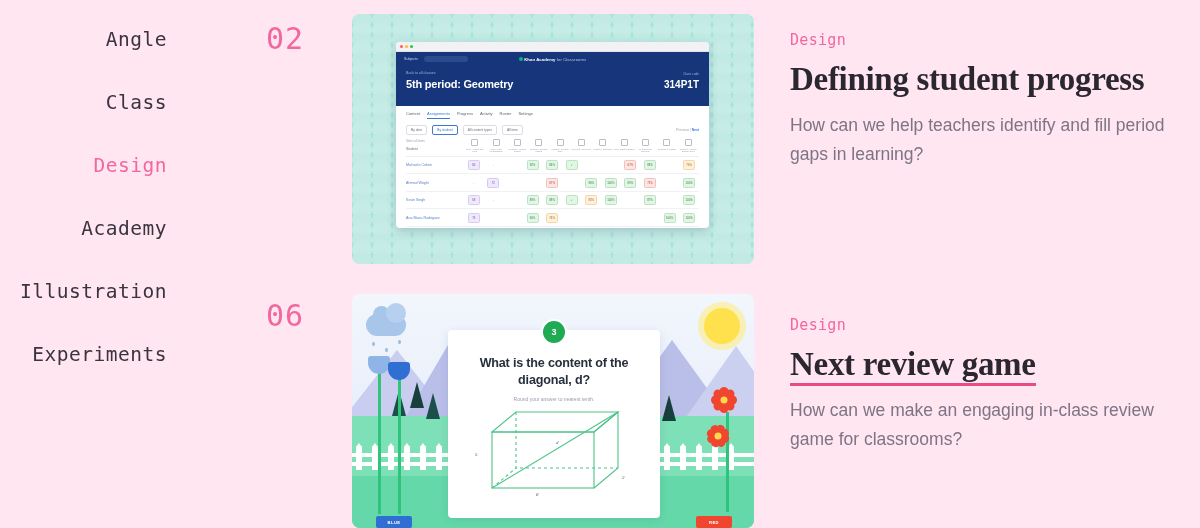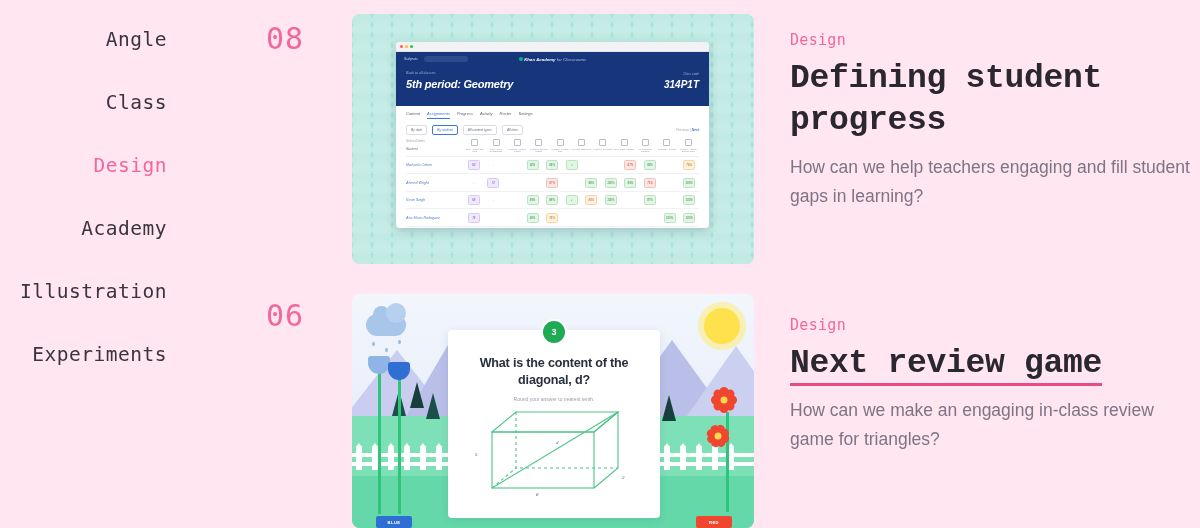--- a/index.html
+++ b/index.html
@@ -59,21 +59,21 @@
   .proj-text { position: absolute; left: 438px; width: 400px; }
   .proj-cat {
     font-family: "DejaVu Sans Mono", "Liberation Mono", monospace;
     font-size: 15px;
     color: #f2679d;
     letter-spacing: 0.3px;
     margin: 0 0 9px 0;
     cursor: pointer;
   }
   .proj-title {
-    font-family: Liberation Mono, monospace;
+    font-family: Liberation Serif, serif;
     font-size: 33px;
     font-weight: 700;
     color: #2b2730;
     line-height: 1.28;
     margin: 0 0 10px 0;
     letter-spacing: -0.3px;
     cursor: pointer;
     display: inline;
   }
   .proj-title.underlined {
@@ -105,21 +105,20 @@
   }
   .scallop-layer.l2 { background-position: 20px 10px; opacity: .85; }
   .kha-window {
     position: absolute;
     left: 44px; top: 28px;
     width: 313px; height: 186px;
     background: #fff;
     border-radius: 4px;
     overflow: hidden;
     box-shadow: 0 3px 10px rgba(20,60,90,.22);
-    font-style: italic;
   }
   .kha-chrome {
     height: 9px;
     background: #f2f2f4;
     border-bottom: 1px solid #e3e3e7;
     display: flex;
     align-items: center;
     padding-left: 4px;
     gap: 2px;
   }
@@ -329,21 +328,21 @@
 
 <nav id="sidebar-nav">
   <a class="nav-item" style="top:28px">Angle</a>
   <a class="nav-item" style="top:91px">Class</a>
   <a class="nav-item active" style="top:154px">Design</a>
   <a class="nav-item" style="top:217px">Academy</a>
   <a class="nav-item" style="top:343px">Experiments</a>
   <a class="nav-item" style="top:280px">Illustration</a>
 </nav>
 
-<div class="index-num" style="left:266px; top:21px">08</div>
+<div class="index-num" style="left:266px; top:21px">02</div>
 <div class="index-num" style="left:266px; top:298px">06</div>
 
 <div class="project-row" style="top:14px">
 
   <div class="thumb" id="thumb-kha">
     <div class="scallop-layer"></div>
     <div class="scallop-layer l2"></div>
 
     <div class="kha-window">
 
@@ -567,21 +566,21 @@
             </div>
             <div class="kha-row"></div>
           </div>
       </div>
     </div>
   </div>
 
   <div class="proj-text" style="top:17px">
     <div class="proj-cat">Design</div>
     <div><span class="proj-title">Defining student progress</span></div>
-    <div class="proj-desc">How can we help teachers engaging and fill student gaps in learning?</div>
+    <div class="proj-desc">How can we help teachers identify and fill period gaps in learning?</div>
   </div>
 </div>
 
 <div class="project-row" style="top:294px">
 
   <div class="thumb" id="thumb-game">
     <div class="sky"></div>
 
     <div style="position:absolute;left:-10px;top:56px;width:0;height:0;border-left:55px solid transparent;border-right:55px solid transparent;border-bottom:70px solid #c9cdf0"></div>
     <div style="position:absolute;left:52px;top:44px;width:0;height:0;border-left:48px solid transparent;border-right:48px solid transparent;border-bottom:82px solid #b9bfe9"></div>
@@ -667,15 +666,15 @@
       <span class="cubelbl" style="left:27px;top:122px">5</span>
       <span class="cubelbl" style="left:108px;top:110px">d</span>
       <span class="cubelbl" style="left:174px;top:145px">2</span>
       <span class="cubelbl" style="left:88px;top:162px">8</span>
     </div>
   </div>
 
   <div class="proj-text" style="top:22px">
     <div class="proj-cat">Design</div>
     <div><span class="proj-title underlined">Next review game</span></div>
-    <div class="proj-desc">How can we make an engaging in-class review game for triangles?</div>
+    <div class="proj-desc">How can we make an engaging in-class review game for classrooms?</div>
   </div>
 </div>
 
 </body></html>

